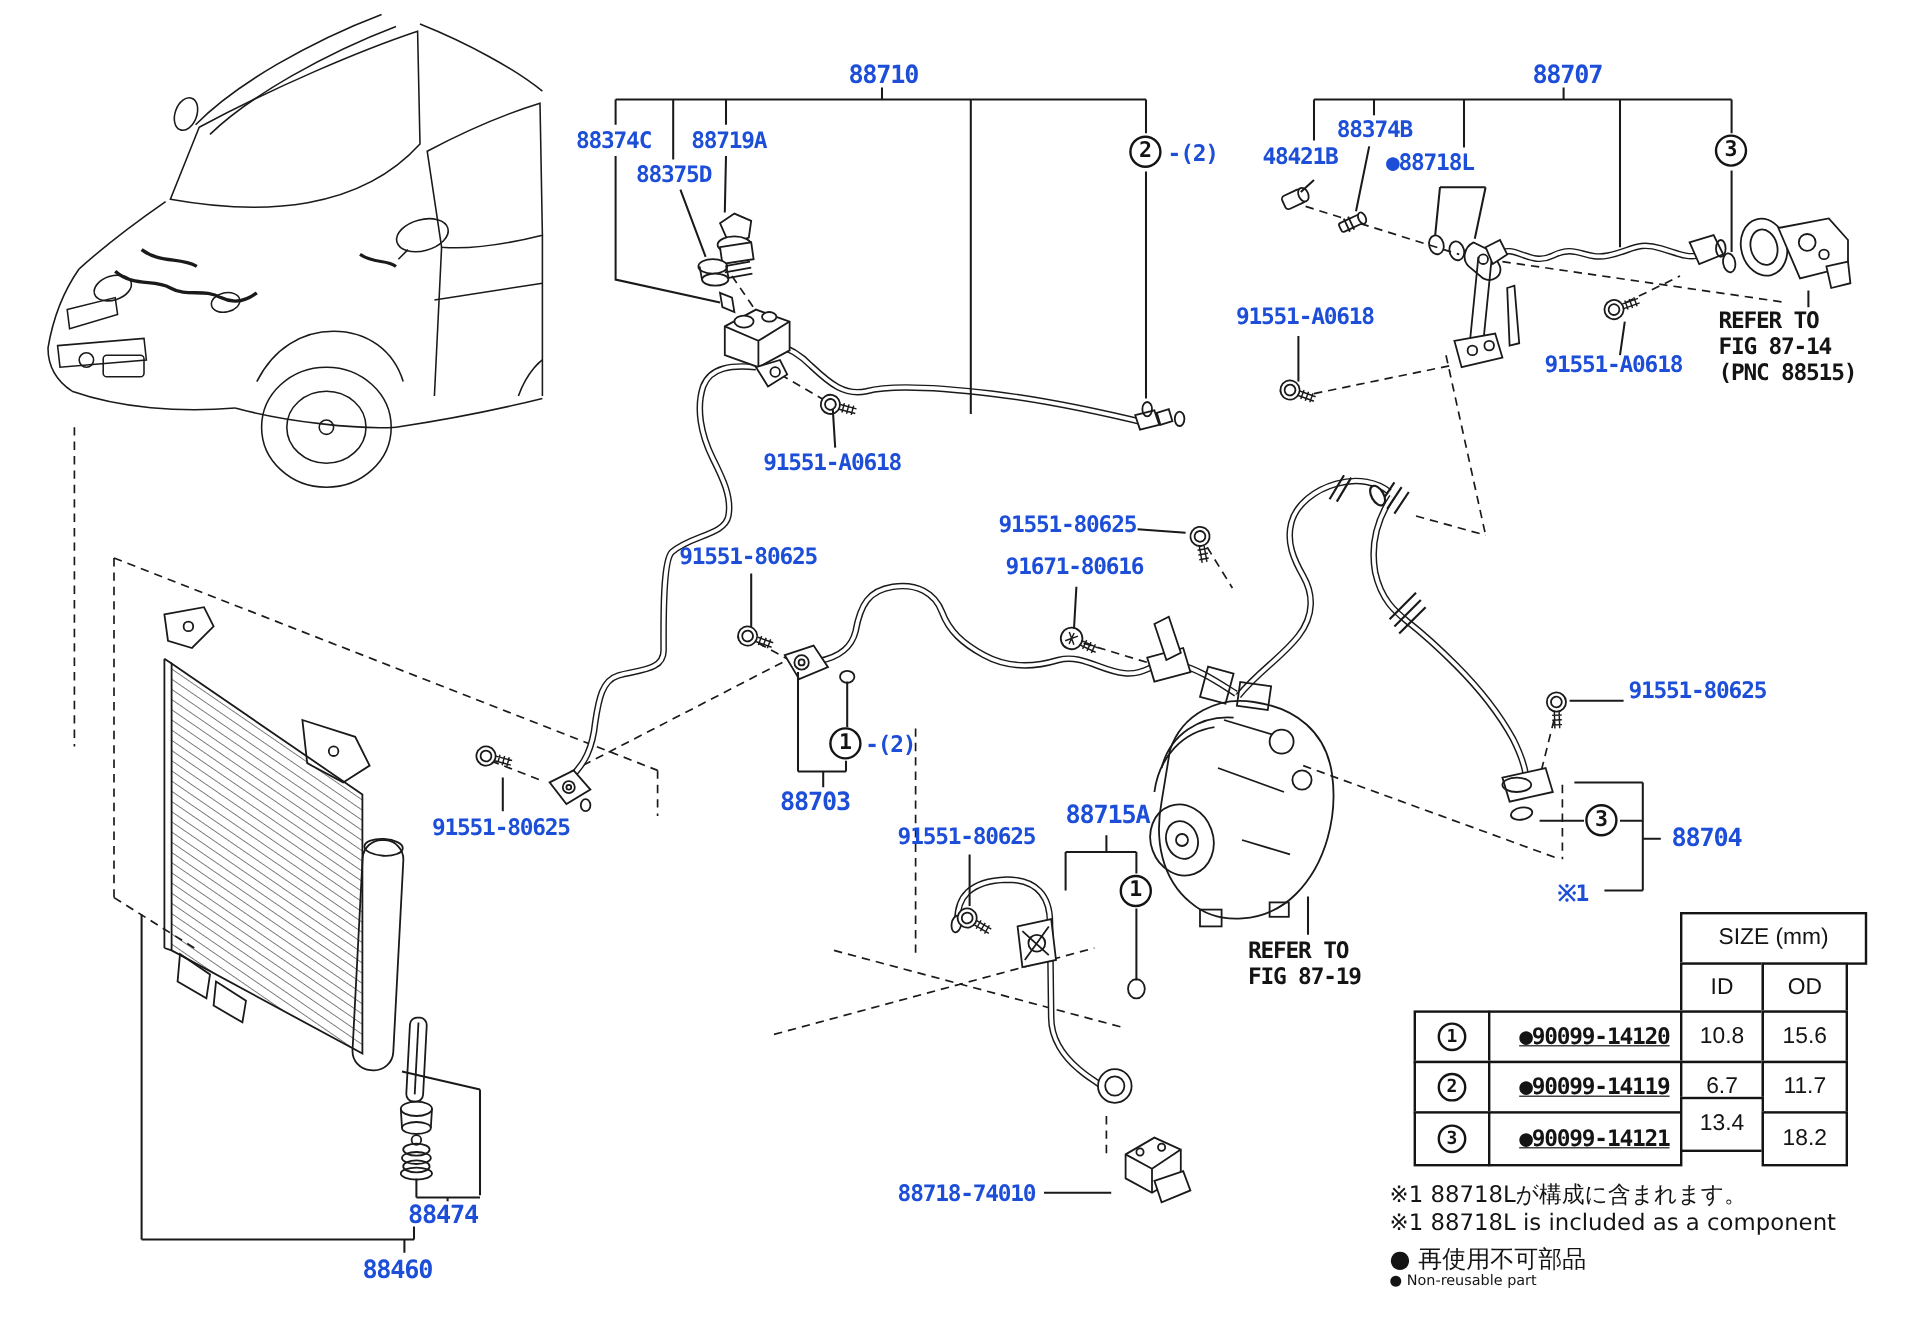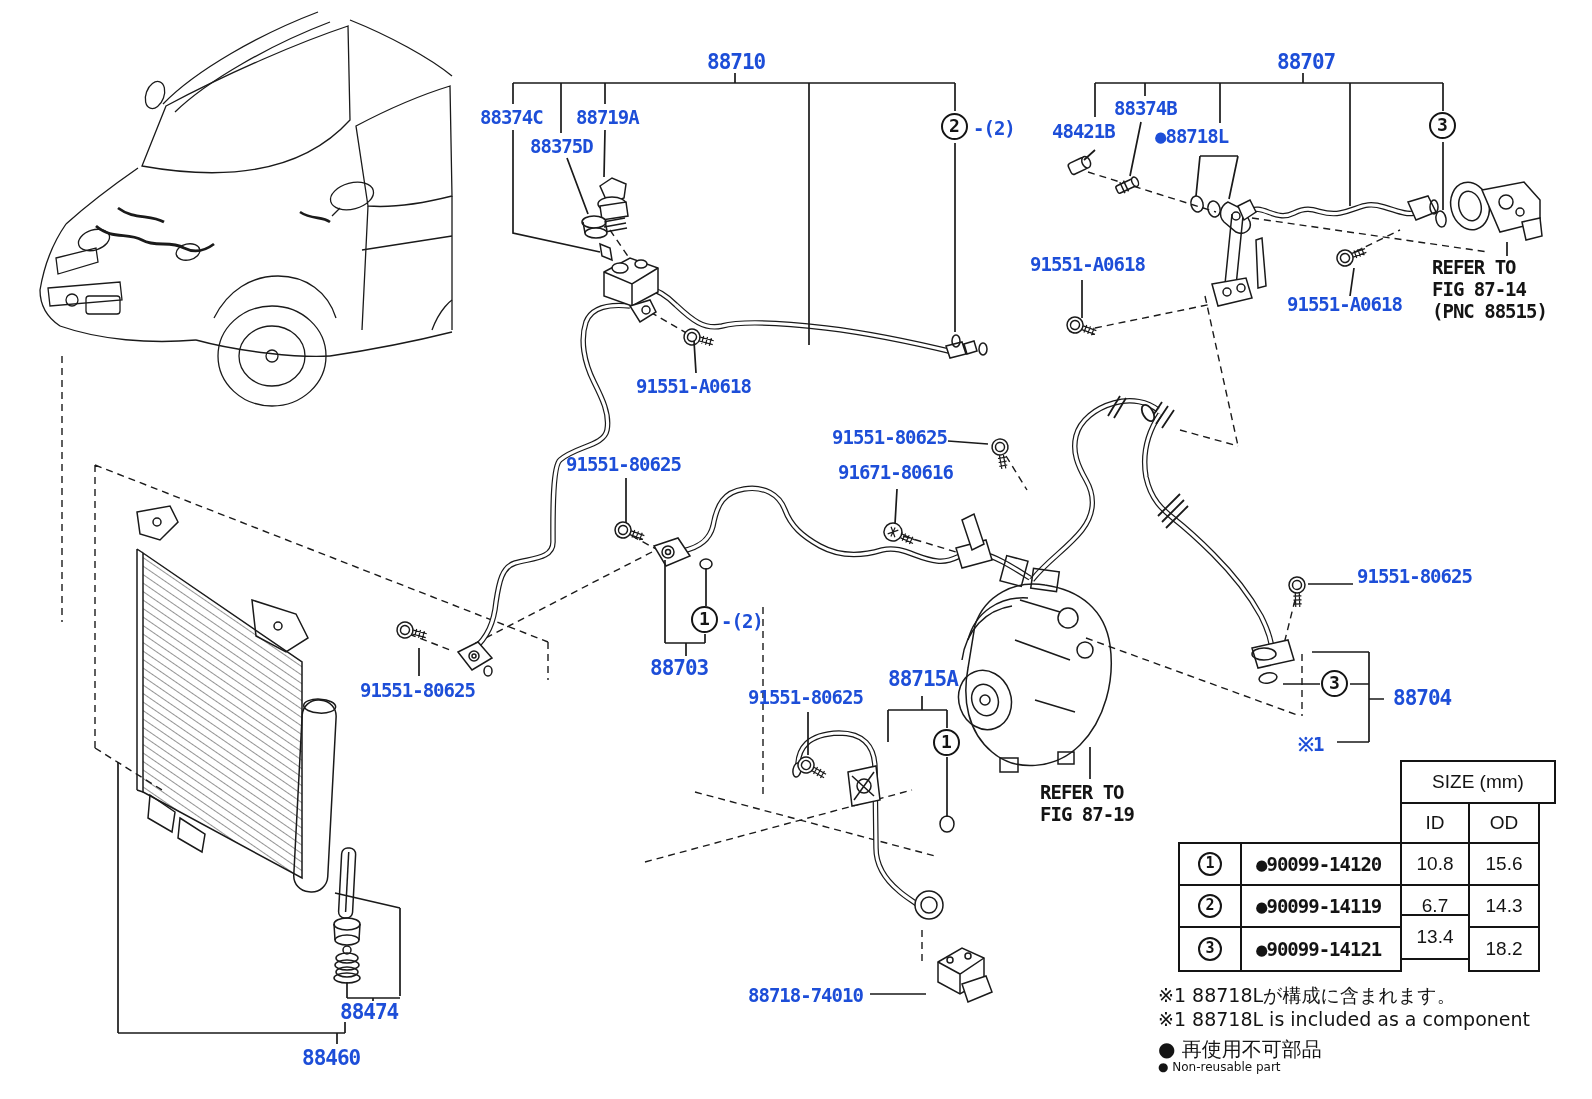--- a/index.html
+++ b/index.html
@@ -9,21 +9,21 @@
   .lbl{position:absolute;font:bold 19px "DejaVu Sans Mono",monospace;letter-spacing:-1px;
        white-space:nowrap;color:#1d4ed8;}
   .big{font-size:21px;}
   .circ{position:absolute;width:27px;height:27px;border:2.2px solid #141414;border-radius:50%;
         background:#fff;text-align:center;line-height:25px;font:bold 18px "DejaVu Sans Mono",monospace;
         box-sizing:border-box;}
   .refer{position:absolute;font:bold 19px "DejaVu Sans Mono",monospace;letter-spacing:-1px;
          line-height:22px;white-space:nowrap;}
   .tcell{position:absolute;border:2px solid #141414;box-sizing:border-box;background:#fff;
          display:flex;align-items:center;justify-content:center;font:19px "Liberation Sans",sans-serif;}
-  .tpart{justify-content:flex-start;padding-left:14px;font:bold 19px "DejaVu Sans Mono",monospace;letter-spacing:-1px;}
+  .tpart{justify-content:flex-start;padding-left:24px;font:bold 19px "DejaVu Sans Mono",monospace;letter-spacing:-1px;text-decoration:underline;}
   .tcirc{width:24px;height:24px;border:2px solid #141414;border-radius:50%;text-align:center;
          line-height:21px;font:bold 15px "DejaVu Sans Mono",monospace;box-sizing:border-box;}
   .note{position:absolute;font:19px "DejaVu Sans",sans-serif;white-space:nowrap;color:#141414;}
 </style>
 </head>
 <body>
 
 <div id="stage">
 
 <svg id="art" width="1592" height="1099" viewBox="0 0 1592 1099">
@@ -368,21 +368,21 @@
       <div class="tcell tpart" style="left:1240px;top:842px;width:162px;height:44px">●90099-14120</div>
       <div class="tcell" style="left:1400px;top:842px;width:70px;height:44px">10.8</div>
       <div class="tcell" style="left:1468px;top:842px;width:72px;height:44px">15.6</div>
     </div>
     <div>
       <div class="tcell" style="left:1178px;top:884px;width:64px;height:44px">
           <span class="tcirc">2</span>
         </div>
       <div class="tcell tpart" style="left:1240px;top:884px;width:162px;height:44px">●90099-14119</div>
       <div class="tcell" style="left:1400px;top:884px;width:70px;height:44px">6.7</div>
-      <div class="tcell" style="left:1468px;top:884px;width:72px;height:44px">14.3</div>
+      <div class="tcell" style="left:1468px;top:884px;width:72px;height:44px">11.7</div>
     </div>
     <div>
       <div class="tcell" style="left:1178px;top:926px;width:64px;height:46px">
           <span class="tcirc">3</span>
         </div>
       <div class="tcell tpart" style="left:1240px;top:926px;width:162px;height:46px">●90099-14121</div>
       <div class="tcell" style="left:1400px;top:914px;width:70px;height:46px">13.4</div>
       <div class="tcell" style="left:1468px;top:926px;width:72px;height:46px">18.2</div>
     </div>
   </div>

